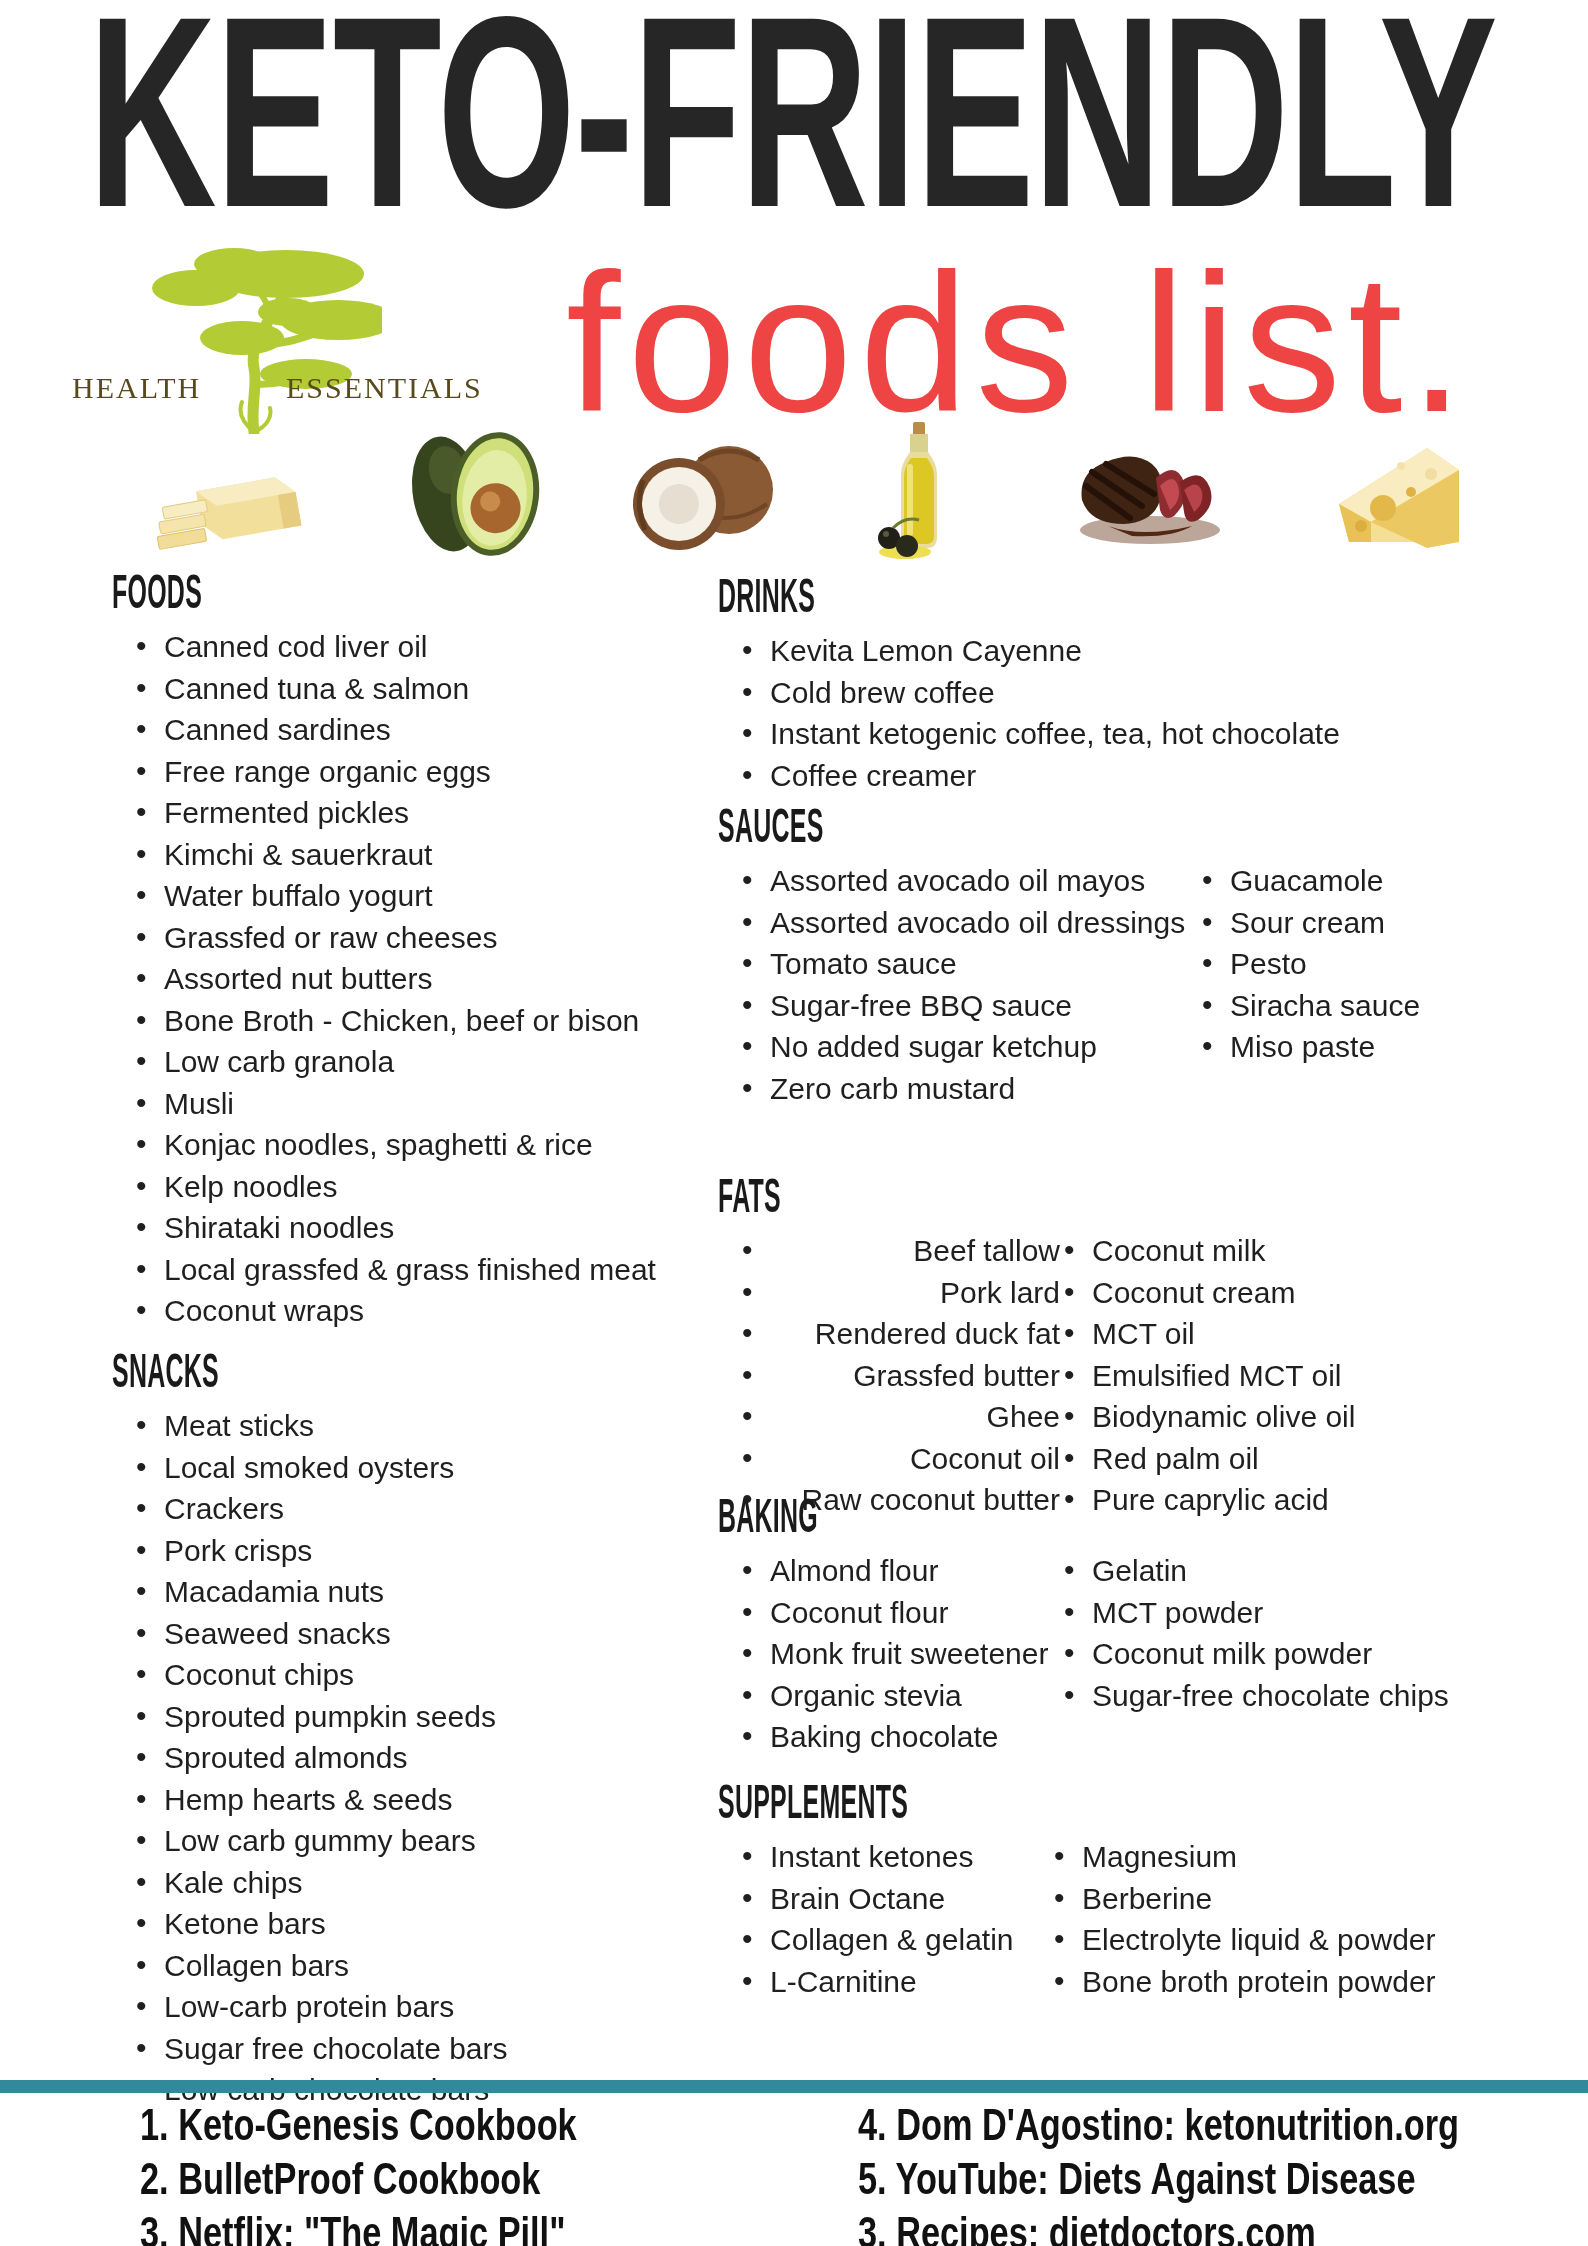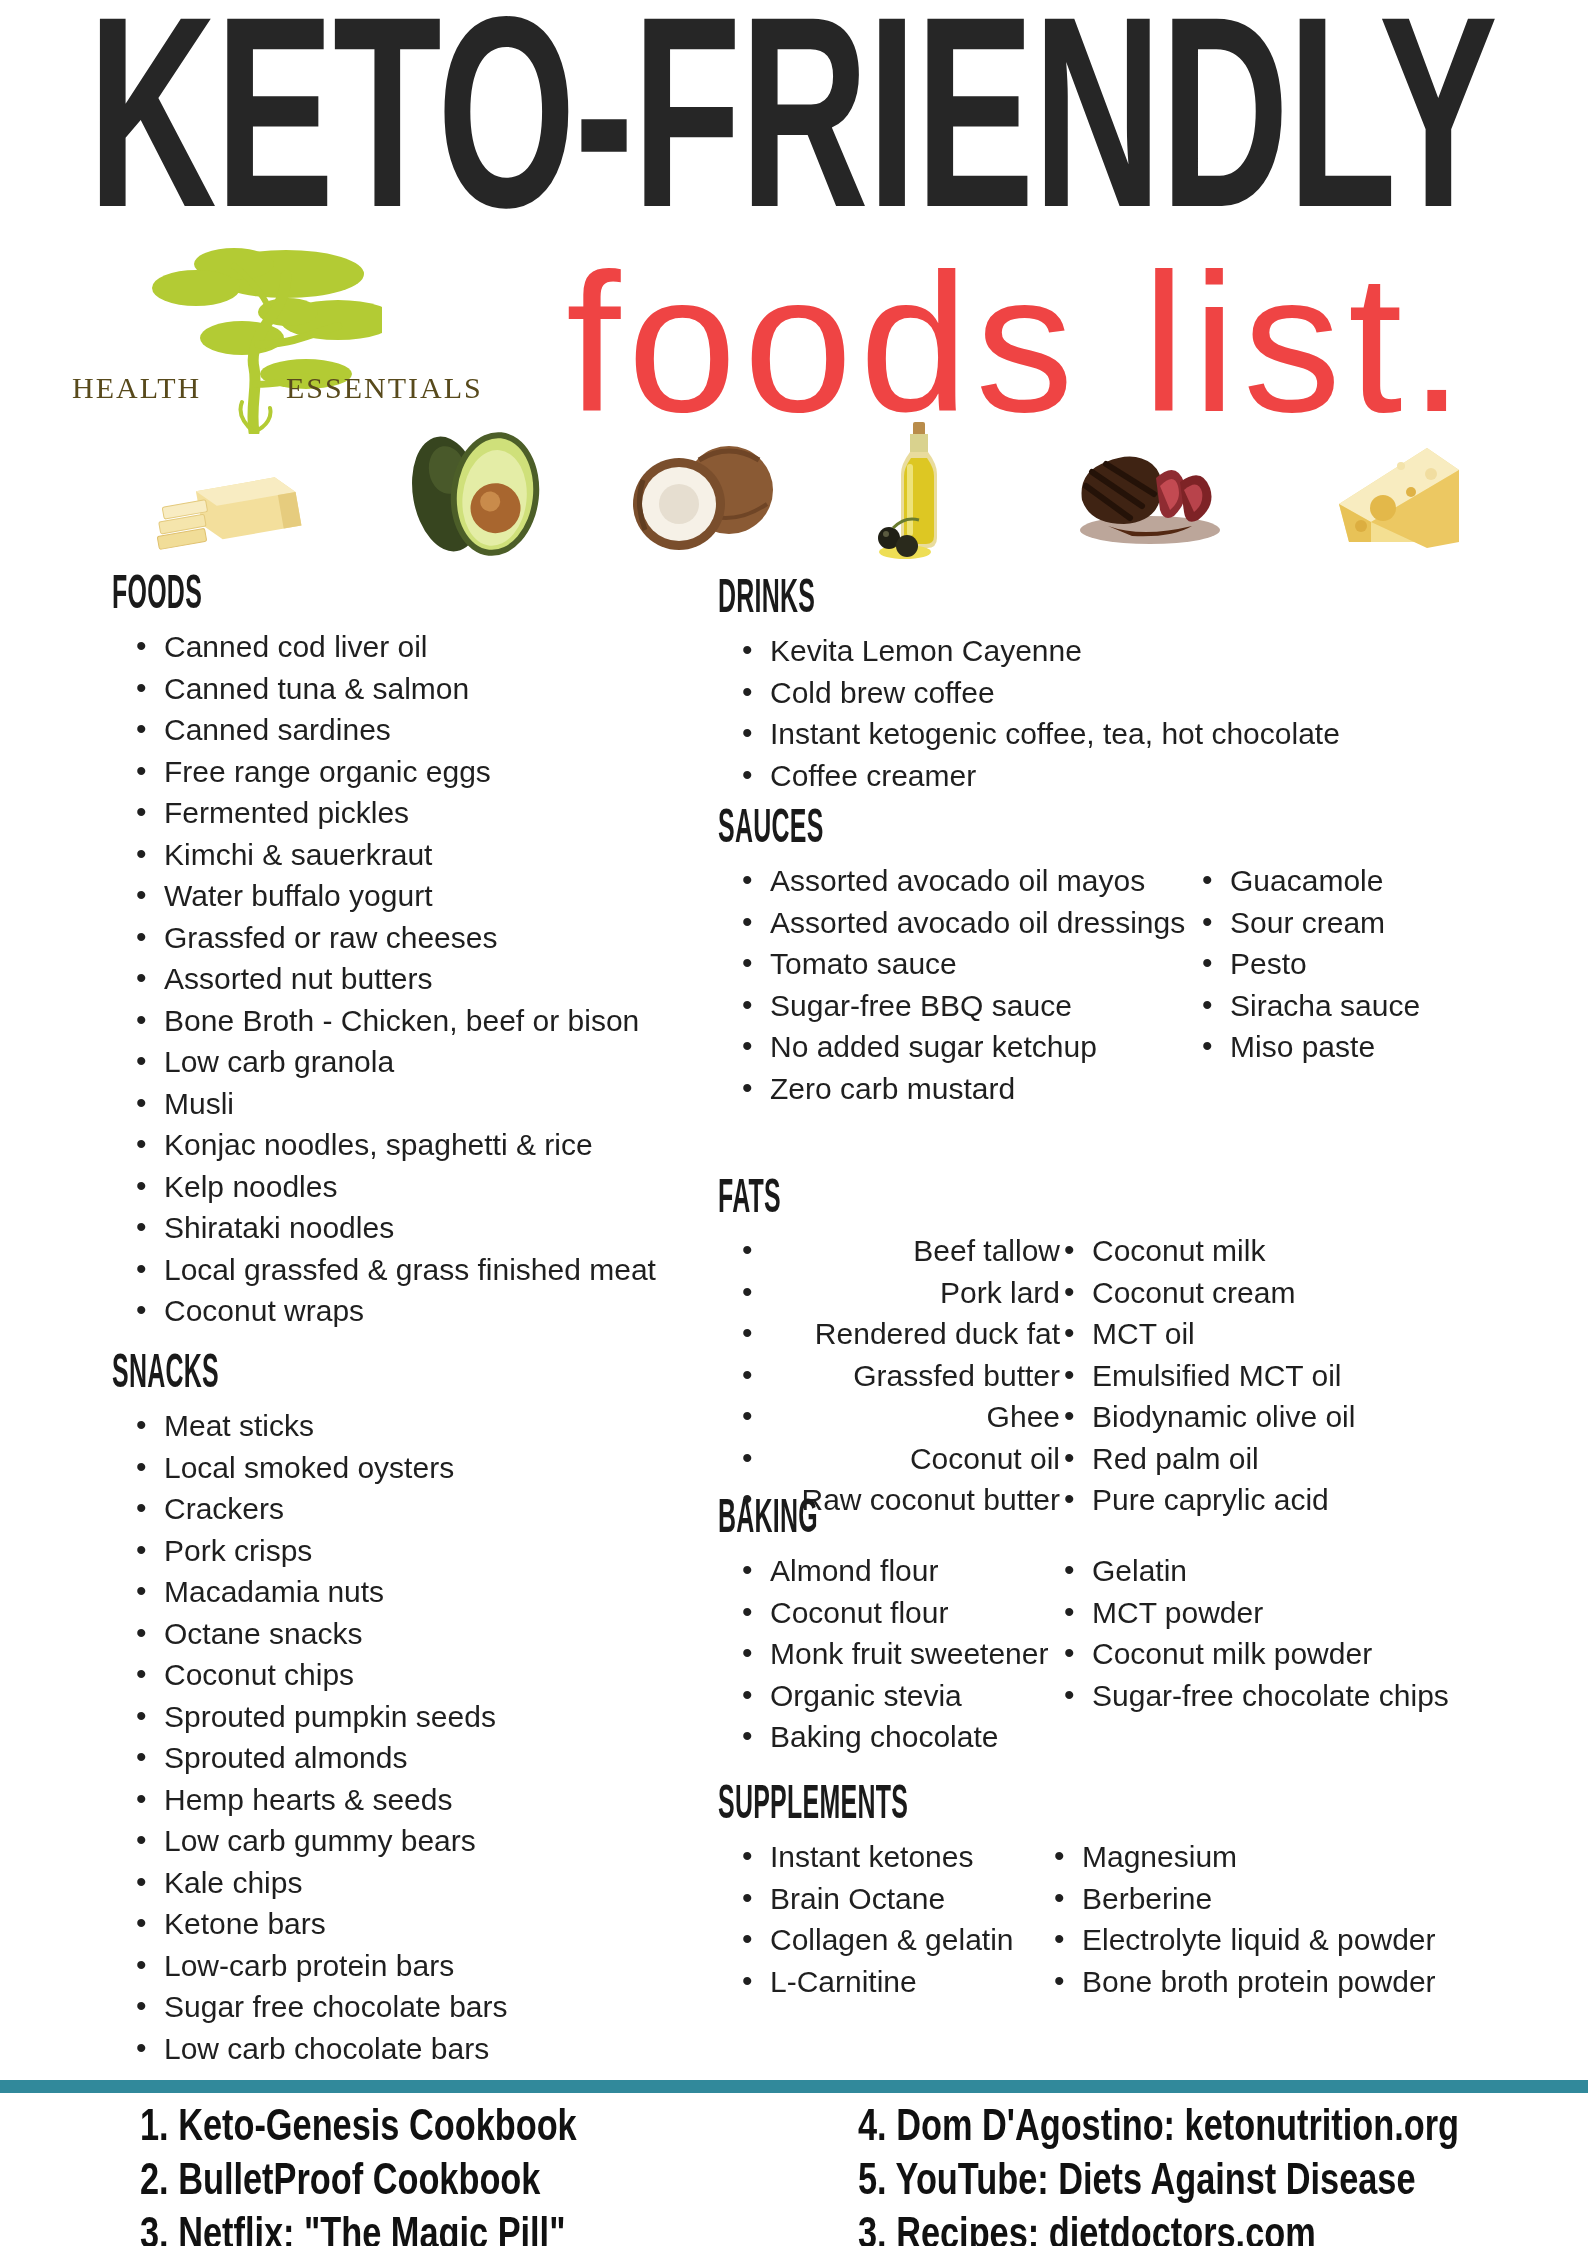--- a/index.html
+++ b/index.html
@@ -177,28 +177,29 @@
 </div>
 
 <div class="abs sec" style="left:112px;top:1345px;">
   <h2>SNACKS</h2>
   <ul>
       <li>Meat sticks</li>
       <li>Local smoked oysters</li>
       <li>Crackers</li>
       <li>Pork crisps</li>
       <li>Macadamia nuts</li>
-      <li>Octane snacks</li>
+      <li>Seaweed snacks</li>
       <li>Coconut chips</li>
       <li>Sprouted pumpkin seeds</li>
       <li>Sprouted almonds</li>
       <li>Hemp hearts &amp; seeds</li>
       <li>Low carb gummy bears</li>
       <li>Kale chips</li>
       <li>Ketone bars</li>
+      <li>Collagen bars</li>
       <li>Low-carb protein bars</li>
       <li>Sugar free chocolate bars</li>
       <li>Low carb chocolate bars</li>
     </ul>
 </div>
 
 <div class="abs sec" style="left:718px;top:570px;">
   <h2>DRINKS</h2>
   <ul>
       <li>Kevita Lemon Cayenne</li>

